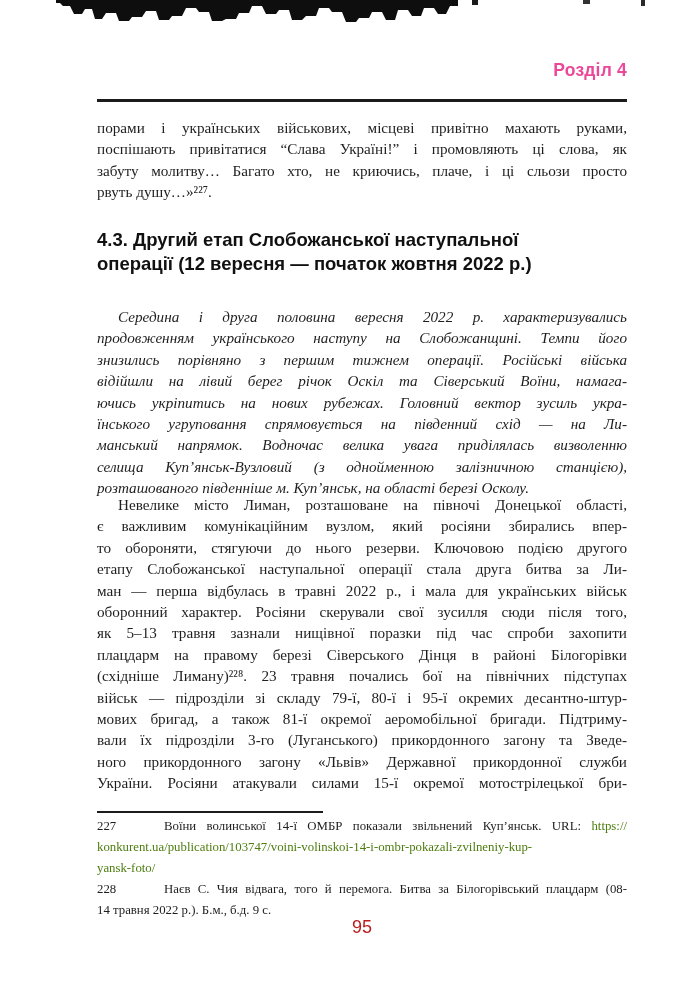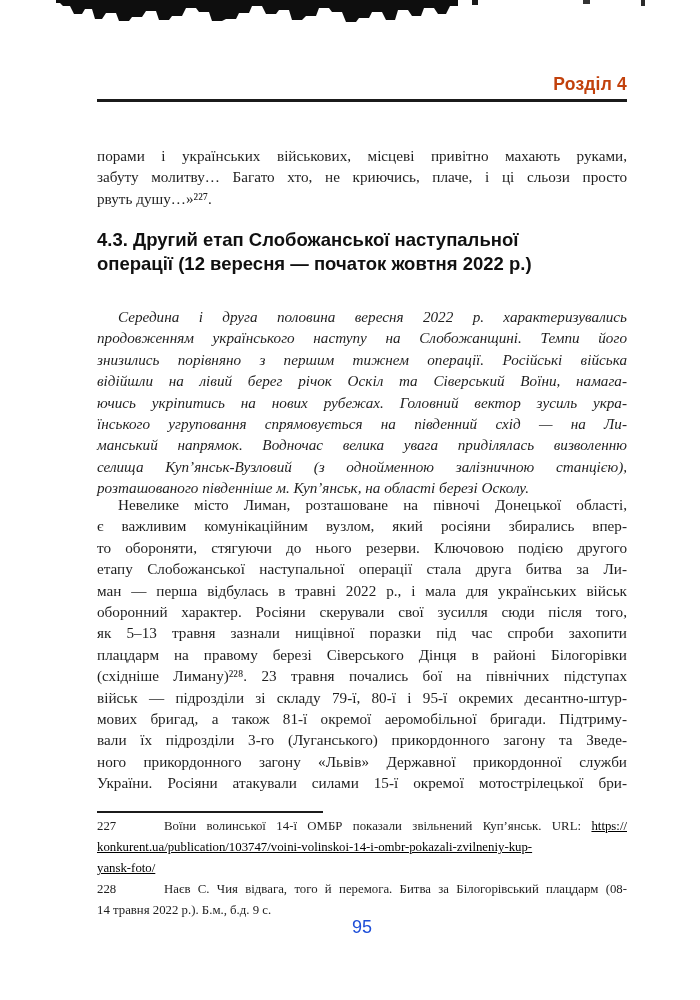--- a/index.html
+++ b/index.html
@@ -3,65 +3,66 @@
 <meta charset="utf-8">
 <style>
   html,body { margin:0; padding:0; background:#ffffff; }
   .page {
     position:relative; width:700px; height:1000px; background:#ffffff;
     font-family:"Liberation Serif","DejaVu Serif",serif; color:#1e1e1e;
     overflow:hidden;
   }
   .scan-artifact { position:absolute; top:0; left:0; }
   .running-head {
-    position:absolute; top:74px; left:97px; width:530px; text-align:right;
+    position:absolute; top:60px; left:97px; width:530px; text-align:right;
     font-family:"Liberation Sans","DejaVu Sans",sans-serif; font-weight:700;
-    font-size:17.5px; color:#c2410c; letter-spacing:0.2px;
+    font-size:17.5px; color:#ec4899; letter-spacing:0.2px;
   }
   .head-rule { position:absolute; top:99px; left:97px; width:530px; height:3px; background:#1b1b1b; }
   .para { position:absolute; left:97px; width:530px; font-size:15.2px; }
   .ln { line-height:21.4px; text-align:justify; text-align-last:justify; }
   .ln.end { text-align-last:left; }
   .ln.ind { text-indent:21px; }
-  .p1 { top:117px;margin-top:28px; }
+  .p1 { top:117px; }
   .section-heading {
     position:absolute; top:228px; left:97px; width:530px; margin:0; 
     font-family:"Liberation Sans","DejaVu Sans",sans-serif; font-weight:700;
     font-size:18.5px; color:#101010;
   }
   .section-heading .hl { line-height:24px; }
   .p2 { top:306px;font-style:italic; }
   .p3 { top:494px; }
   .fn-rule { position:absolute; top:811px; left:97px; width:226px; height:2px; background:#1b1b1b; }
   .footnotes { position:absolute; top:816px; left:97px; width:530px; font-size:12.8px; }
   .footnotes .ln { line-height:20.9px; }
   .fn-num { display:inline-block; width:67px; }
-  .fn-link { text-decoration:underline; color:#000000; }
+  .fn-link { color:#4d7c0f; }
   .page-number {
     position:absolute; top:917px; left:97px; width:530px; text-align:center;
-    font-family:"Liberation Sans","DejaVu Sans",sans-serif; font-size:18px; color:#1d4ed8;
+    font-family:"Liberation Sans","DejaVu Sans",sans-serif; font-size:18px; color:#b91c1c;
   }
 </style>
 </head>
 <body>
 
 <div class="page">
 
   <svg class="scan-artifact" width="700" height="26" viewBox="0 0 700 26" aria-hidden="true">
     <polygon fill="#0e0e0e" points="56,0 458,0 458,6 450,6 446,14 438,14 434,8 424,8 421,16 412,16 408,10 398,10 395,20 386,20 382,12 372,12 369,18 359,18 356,22 346,22 342,12 332,12 329,8 319,8 316,16 306,16 302,20 292,20 289,10 279,10 276,14 266,14 262,6 252,6 249,13 239,13 236,19 226,19 222,21 212,21 209,12 199,12 196,8 186,8 182,16 172,16 169,20 159,20 156,11 146,11 142,17 132,17 129,21 119,21 116,13 106,13 102,19 95,19 92,9 85,9 82,14 74,14 70,6 63,6 60,3 56,3"></polygon>
     <rect x="472" y="0" width="6" height="5" fill="#1a1a1a"></rect>
     <rect x="583" y="0" width="7" height="4" fill="#333333"></rect>
     <rect x="641" y="0" width="4" height="6" fill="#2a2a2a"></rect>
   </svg>
 
   <div class="running-head">Розділ 4</div>
   <div class="head-rule"></div>
 
   <div class="para p1">
     <div class="ln">порами і українських військових, місцеві привітно махають руками,</div>
+    <div class="ln">поспішають привітатися “Слава Україні!” і промовляють ці слова, як</div>
     <div class="ln">забуту молитву… Багато хто, не криючись, плаче, і ці сльози просто</div>
     <div class="ln end">рвуть душу…»²²⁷.</div>
   </div>
 
   <h2 class="section-heading">
     <div class="hl">4.3. Другий етап Слобожанської наступальної</div>
     <div class="hl">операції (12 вересня — початок жовтня 2022 р.)</div>
   </h2>
 
   <div class="para p2">

